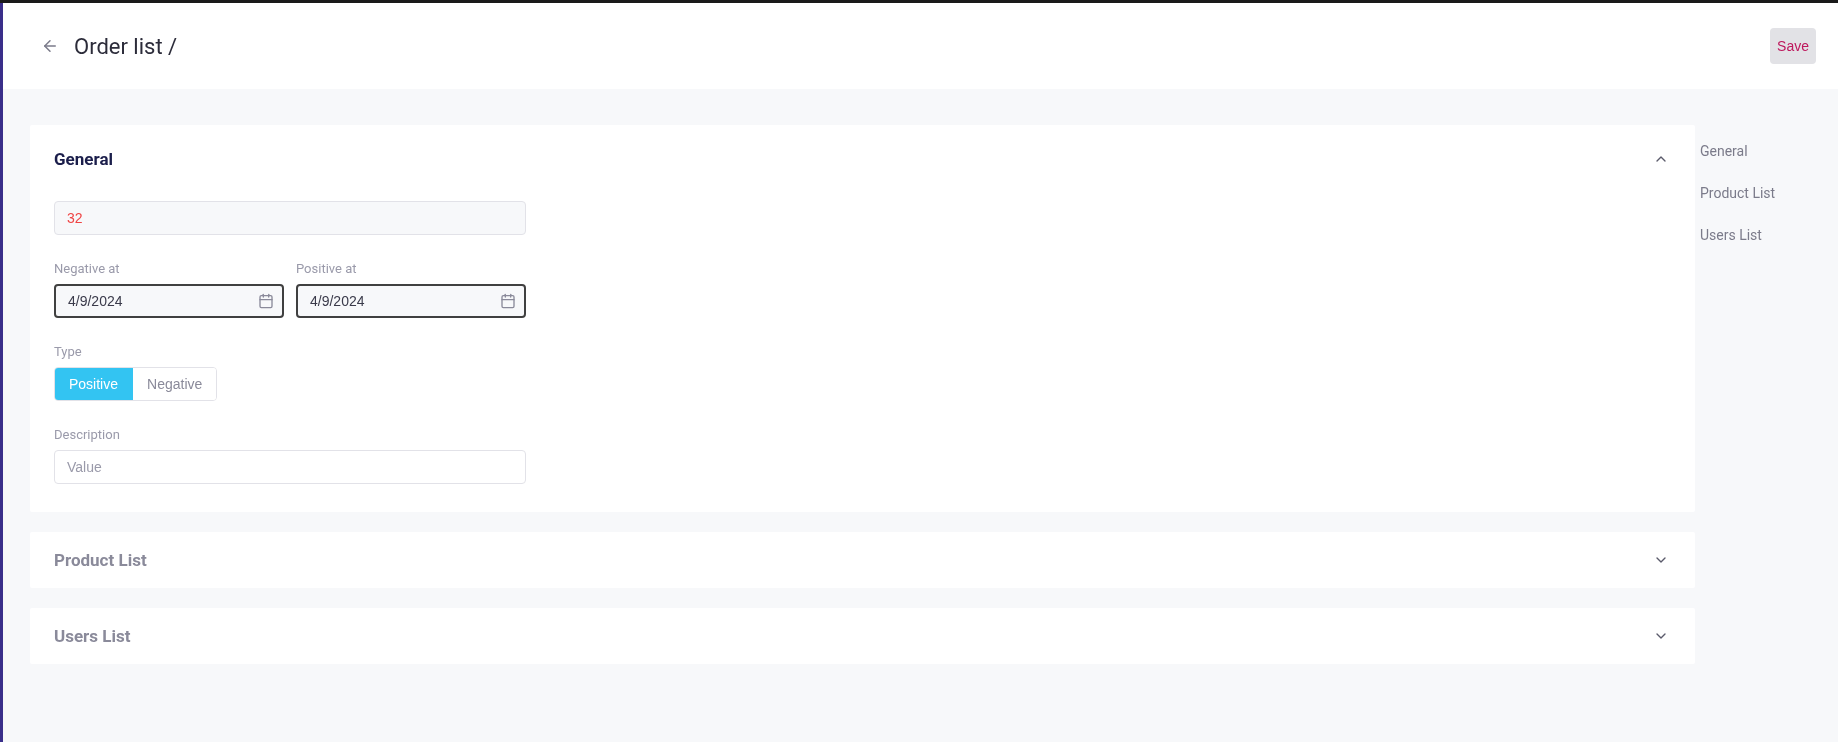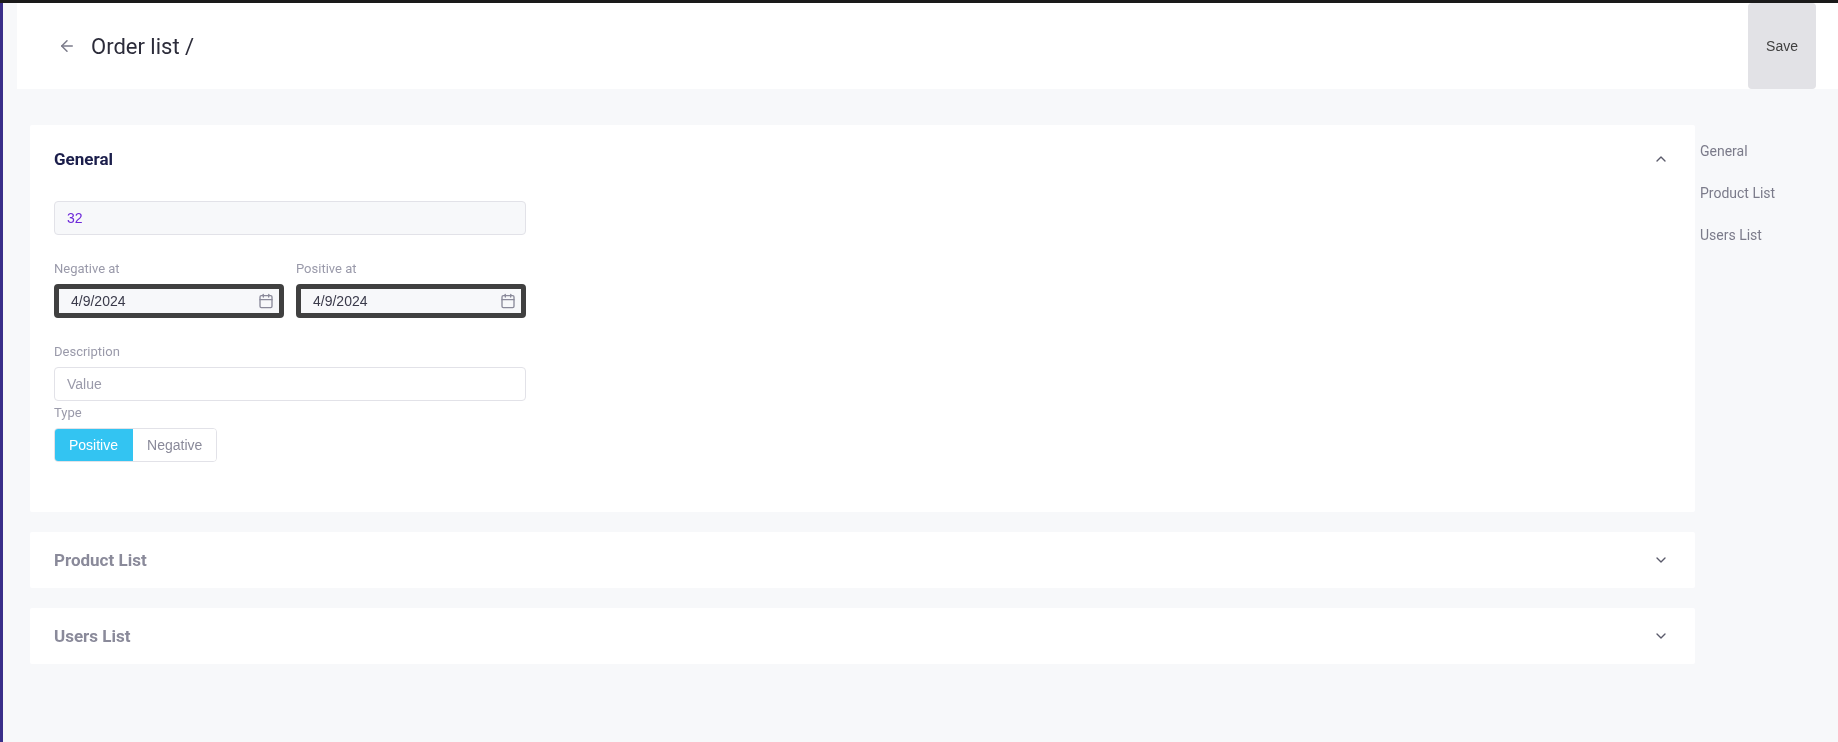--- a/index.html
+++ b/index.html
@@ -25,23 +25,23 @@
       left: 0;
       top: 3px;
       bottom: 0;
       width: 3px;
       background: #3a2f8a;
     }
     .header {
       height: 86px;
       background: #ffffff;
       display: flex;
+      align-items: center;
       padding: 0 22px 0 40px;
       justify-content: space-between;
-      margin-left: 17px;
     }
     .header-left {
       display: flex;
       align-items: center;
       gap: 14px;
     }
     .back-icon {
       width: 20px;
       height: 20px;
       display: flex;
@@ -50,23 +50,23 @@
       cursor: pointer;
       color: #7b7b8a;
     }
     .page-title {
       font-size: 22px;
       font-weight: 400;
       color: #2c2c3a;
     }
     .save-btn {
       background: #e2e2e6;
-      color: #404040;
+      color: #be185d;
       border: none;
-      padding: 10px 18px;
+      padding: 10px 7px;
       border-radius: 4px;
       font-size: 14px;
       cursor: pointer;
     }
     .content-wrapper {
       display: flex;
       padding: 36px 18px 0 30px;
       gap: 5px;
     }
     .main-column {
@@ -137,30 +137,30 @@
       height: 34px;
       border: 1px solid #e2e2e8;
       border-radius: 4px;
       padding: 0 12px;
       font-size: 14px;
       color: #3a3a4a;
       background: #ffffff;
     }
     .text-input.readonly {
       background: #f7f8fa;
-      color: #6d28d9;
+      color: #ef4444;
     }
     .date-field {
       position: relative;
       width: 230px;
     }
     .date-input {
       width: 100%;
       height: 34px;
-      border: 5px solid #404040;
+      border: 2px solid #404040;
       border-radius: 4px;
       padding: 0 40px 0 12px;
       font-size: 14px;
       color: #3a3a4a;
       background: #f7f8fa;
     }
     .calendar-icon {
       position: absolute;
       right: 10px;
       top: 50%;
@@ -262,31 +262,31 @@
                     <rect x="3" y="4" width="18" height="18" rx="2" ry="2"></rect>
                     <line x1="16" y1="2" x2="16" y2="6"></line>
                     <line x1="8" y1="2" x2="8" y2="6"></line>
                     <line x1="3" y1="10" x2="21" y2="10"></line>
                   </svg>
               </span>
             </div>
           </div>
         </div>
 
-        <div class="field-group" style="margin-bottom:4px;">
-          <label class="field-label">Description</label>
-          <input type="text" class="text-input" placeholder="Value" style="">
-        </div>
-
         <div class="field-group">
           <label class="field-label">Type</label>
           <div class="toggle-group">
             <button class="toggle-option active">Positive</button>
             <button class="toggle-option">Negative</button>
           </div>
+        </div>
+
+        <div class="field-group" style="margin-bottom:4px;">
+          <label class="field-label">Description</label>
+          <input type="text" class="text-input" placeholder="Value" style="">
         </div>
 
       </div>
     </div>
 
     <div class="section collapsed-section">
       <div class="section-header">
         <div class="section-title collapsed">Product List</div>
         <div class="chevron">
           <svg width="16" height="16" viewBox="0 0 24 24" fill="none" stroke="currentColor" stroke-width="2" stroke-linecap="round" stroke-linejoin="round">

